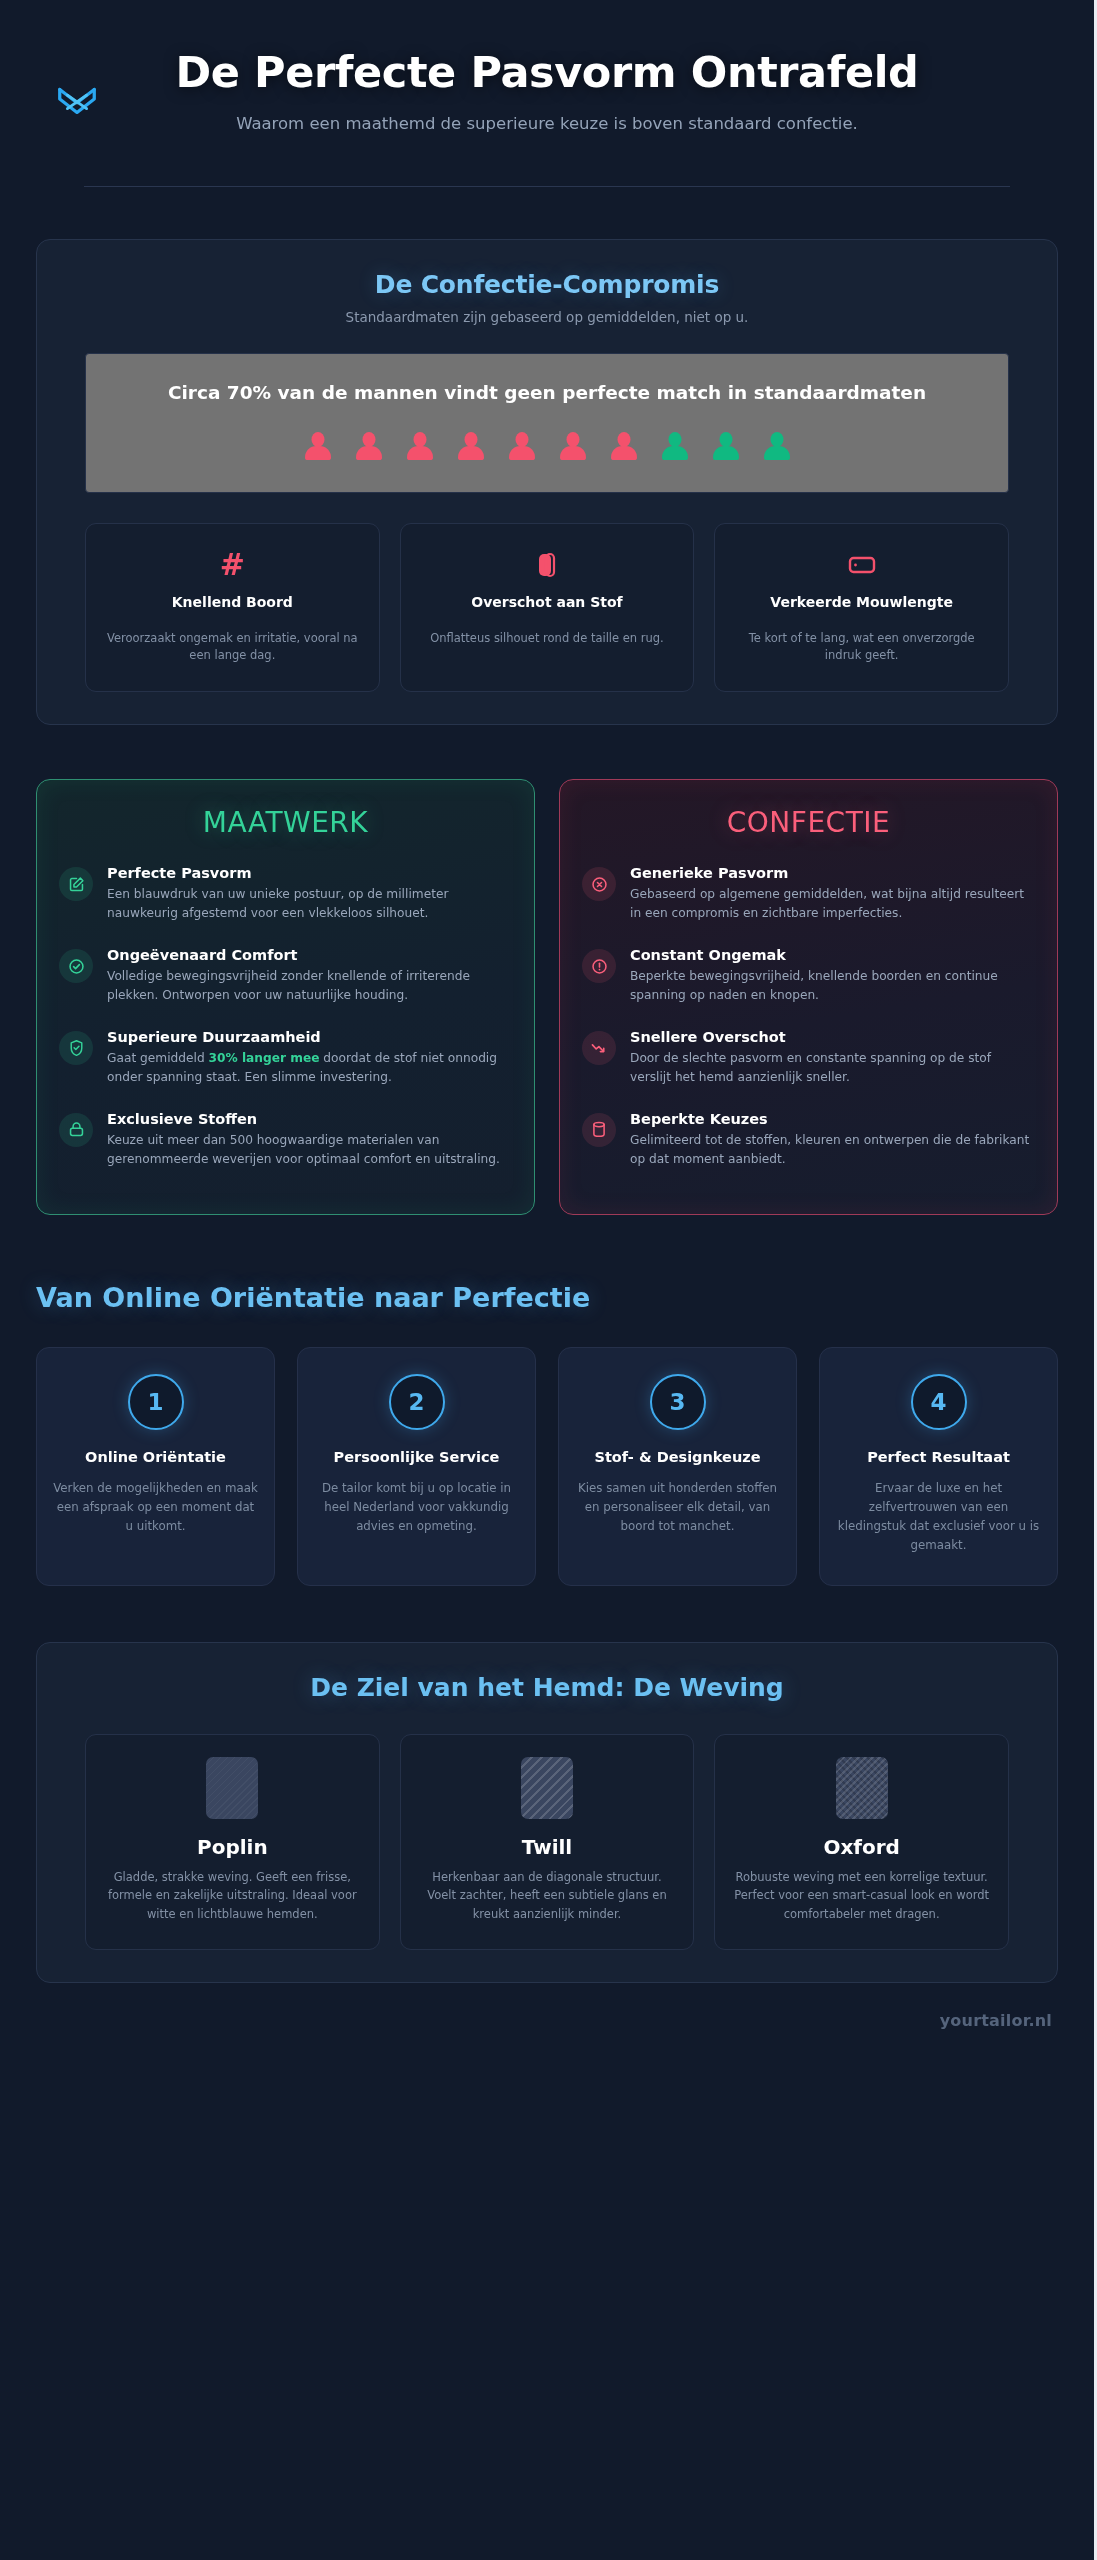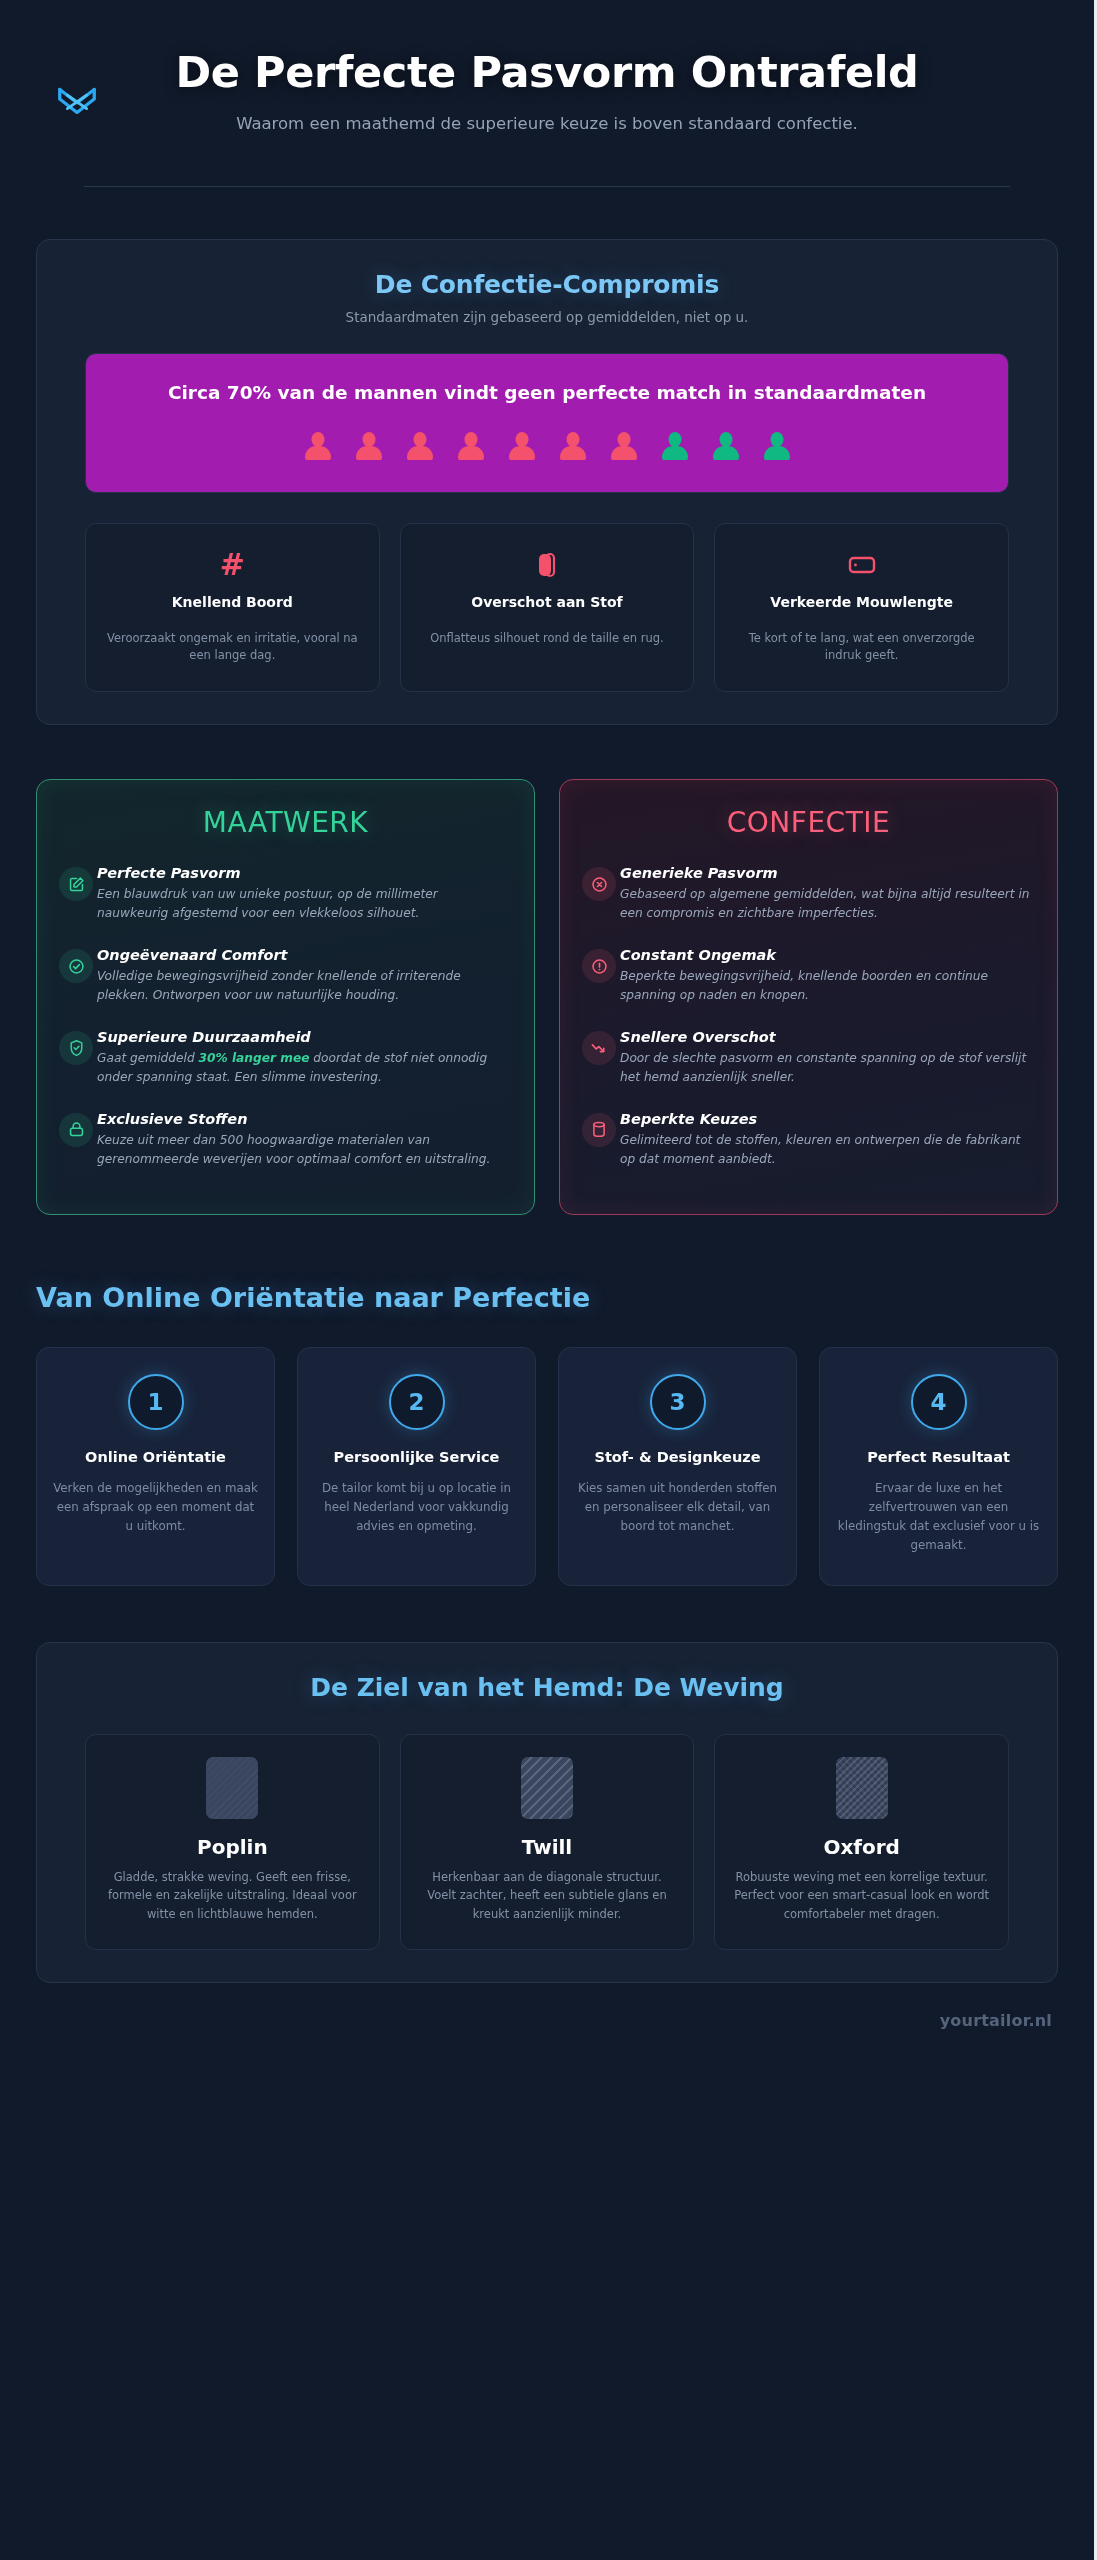--- a/index.html
+++ b/index.html
@@ -80,23 +80,23 @@
   .panel-sub {
     text-align: center;
     margin-top: 10px;
     font-size: 13.5px;
     color: #8b99ae;
   }
 
   
   .statbox {
     margin: 28px 24px 0 24px;
-    background: #a21caf;
+    background: #737373;
     border: 1px solid #253149;
-    border-radius: 11px;
+    border-radius: 4px;
     padding: 26px 40px 32px 40px;
   }
   .stat-head {
     text-align: center;
     font-size: 18.5px;
     font-weight: 700;
     color: #ffffff;
     line-height: 1.38;
     padding: 0 20px;
   }
@@ -177,23 +177,22 @@
     font-size: 28px;
     font-weight: 400;
     letter-spacing: 0.5px;
     margin-bottom: 26px;
   }
   .col.good .col-title { color: #34d399; text-shadow: 0 0 20px rgba(52,211,153,.35); }
   .col.bad  .col-title { color: #fb5f7b; text-shadow: 0 0 20px rgba(251,95,123,.35); }
 
   .feat {
     display: flex;
-    gap: 4px;
+    gap: 14px;
     margin-bottom: 24px;
-    font-style: italic;
   }
   .feat:last-child { margin-bottom: 16px; }
   .feat-ic {
     flex: 0 0 34px;
     width: 34px; height: 34px;
     border-radius: 50%;
     display: flex; align-items: center; justify-content: center;
     margin-top: 2px;
   }
   .col.good .feat-ic { background: rgba(52,211,153,.12); color: #34d399; }

